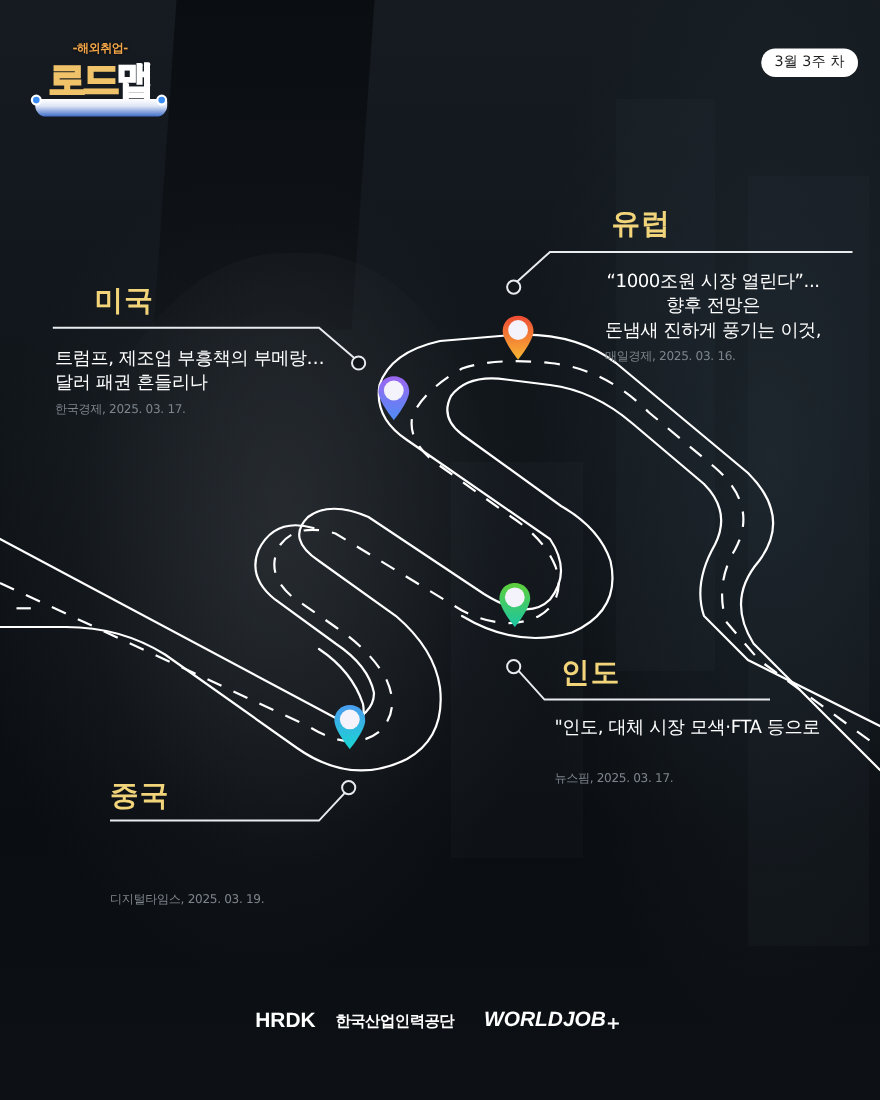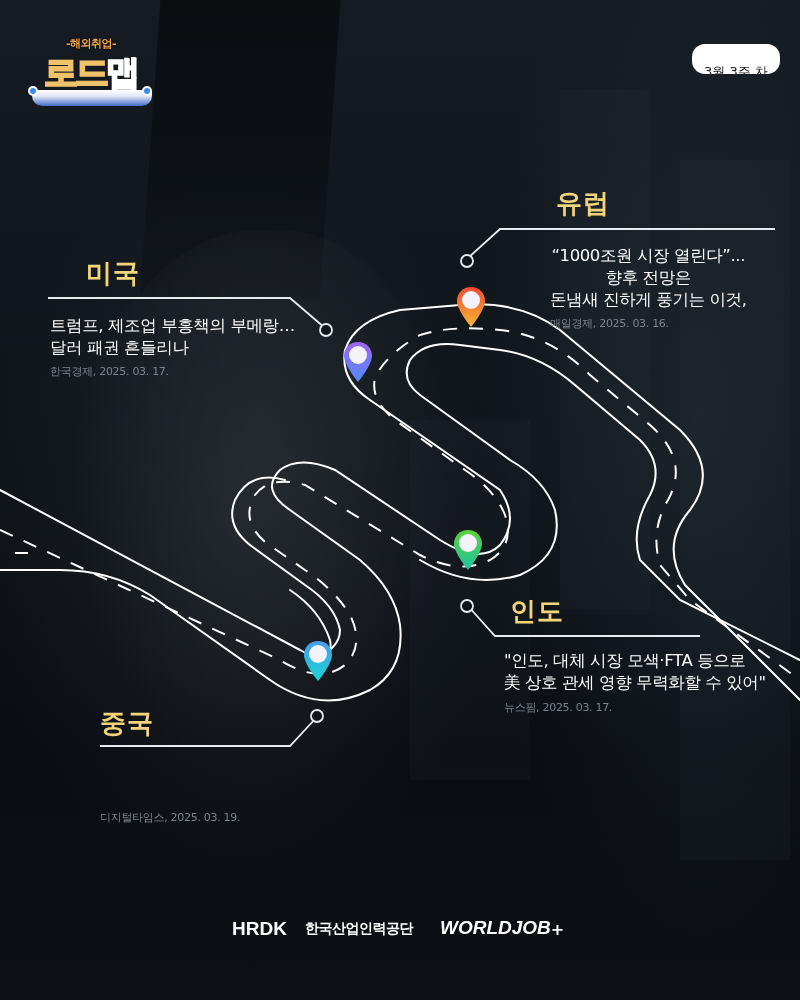--- a/index.html
+++ b/index.html
@@ -20,21 +20,21 @@
 
   .logo { position: absolute; left: 28px; top: 32px; width: 130px; height: 80px; }
   .logo-top { position: absolute; left: 38px; top: 4px; font-size: 11px; font-weight: bold; color: #f4a64a; letter-spacing: -0.5px; text-shadow: 0 0 2px #000; }
   .logo-main { position: absolute; left: 16px; top: 18px; font-size: 34px; font-weight: bold; color: #2a2d33; letter-spacing: -3px;
     -webkit-text-stroke: 2px #f0c36a; }
   .logo-main .accent { color: #f07b3a; -webkit-text-stroke: 2px #fff; }
   .logo-base { position: absolute; left: 4px; top: 58px; width: 120px; height: 16px; border-radius: 3px 3px 10px 10px;
     background: linear-gradient(180deg, #ffffff 0%, #dfe6f5 40%, #3f6cc8 100%); }
   .logo-dot { position: absolute; width: 10px; height: 10px; border-radius: 50%; background: #3b8cf0; border: 2px solid #fff; }
 
-  .week-badge { position: absolute; left: 692px; top: 44px; height: 26px; padding: 15px 12px; border-radius: 13px; background: #fff;
+  .week-badge { position: absolute; left: 692px; top: 44px; height: 26px; padding: 0 12px; border-radius: 13px; background: #fff;
     color: #222; font-size: 13px; line-height: 26px; font-weight: 500; }
 
   .region-title { position: absolute; font-size: 26px; font-weight: bold; color: #f2d47a; letter-spacing: 1px; }
   .headline { position: absolute; color: #fff; font-size: 16.5px; line-height: 22px; letter-spacing: -0.4px; }
   .source { position: absolute; color: #7d858c; font-size: 11px; letter-spacing: -0.3px; }
 
   .pin { position: absolute; width: 30px; height: 42px; }
 </style>
 </head>
 <body>
@@ -105,21 +105,20 @@
   <div class="region-title" style="left:86px; top:256px;">미국</div>
   <div class="headline" style="left:50px; top:315px;">
     <div>트럼프, 제조업 부흥책의 부메랑…</div>
     <div>달러 패권 흔들리나</div>
   </div>
   <div class="source" style="left:50px; top:364px;">한국경제, 2025. 03. 17.</div>
 
   <div class="region-title" style="left:510px; top:594px;">인도</div>
   <div class="headline" style="left:504px; top:650px;">
     <div>"인도, 대체 시장 모색·FTA 등으로</div>
-    <div>美 상호 관세 영향 무력화할 수 있어"</div>
   </div>
   <div class="source" style="left:504px; top:700px;">뉴스핌, 2025. 03. 17.</div>
 
   <div class="region-title" style="left:100px; top:706px;">중국</div>
   <div class="source" style="left:100px; top:810px;text-align:right;">디지털타임스, 2025. 03. 19.</div>
 
   <svg class="pin" style="left:456px; top:286px;" viewBox="0 0 30 42">
     <defs>
         <linearGradient id="gEU" x1="0" y1="0" x2="0" y2="1">
           <stop offset="0" stop-color="#ef4b35"></stop>

